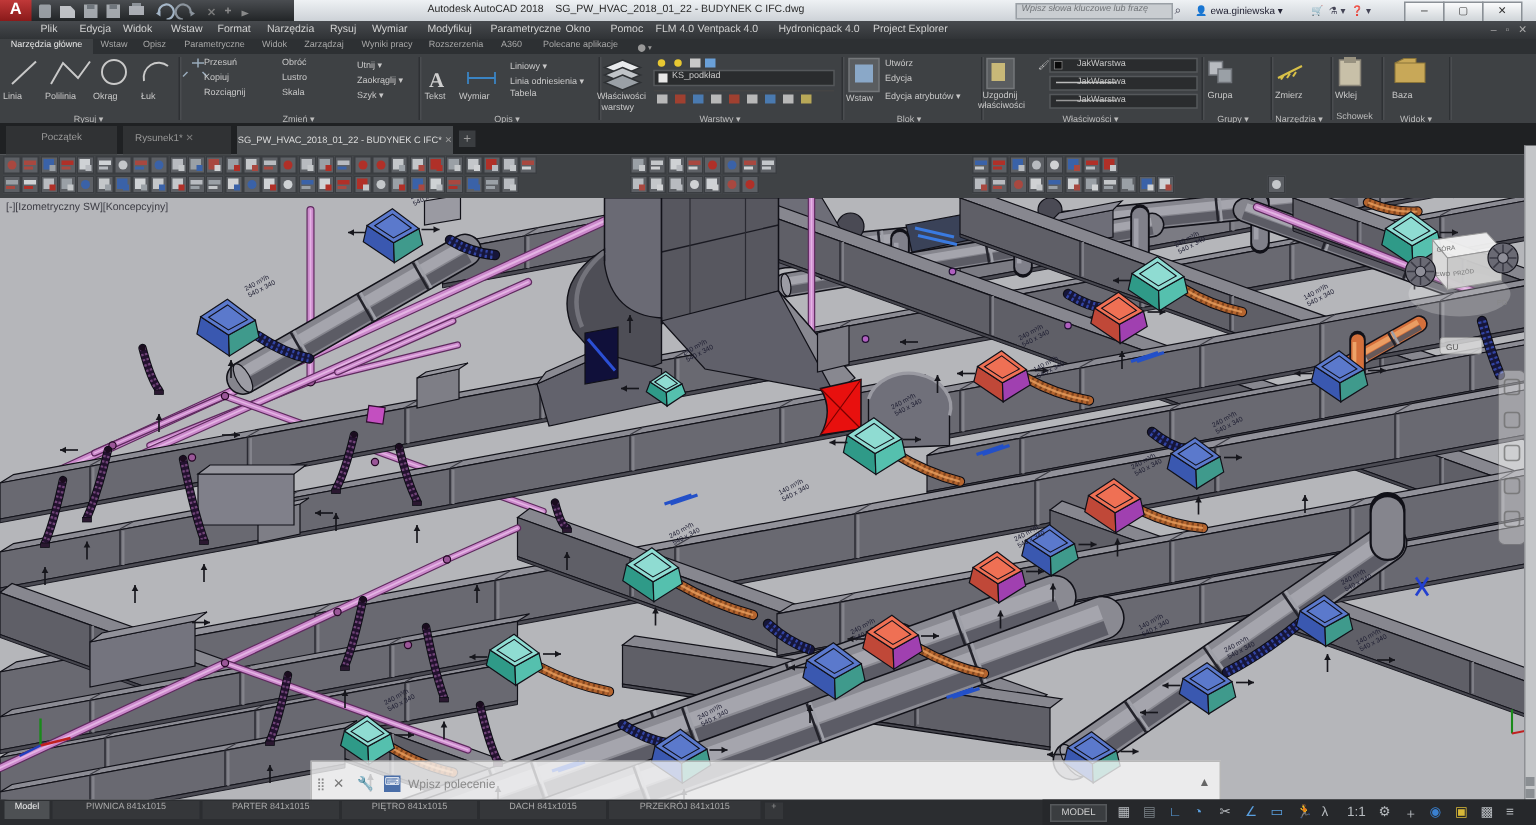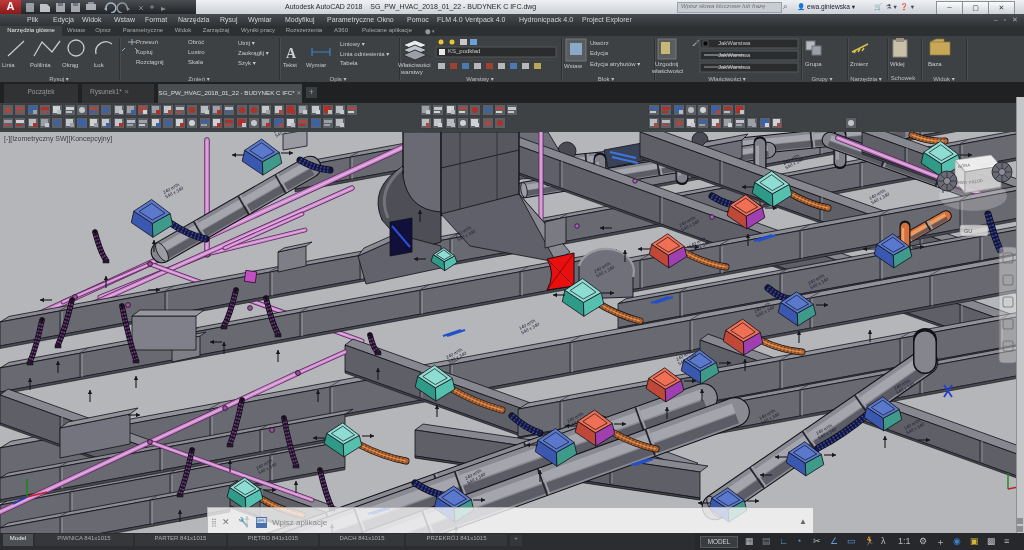--- a/index.html
+++ b/index.html
@@ -1529,21 +1529,21 @@
   </svg>
 <div style="position:absolute;left:4px;top:135px;color:#3c3c44;font-size:7px">[-][Izometryczny SW][Koncepcyjny]</div>
 <div style="position:absolute;left:1016px;top:97px;width:8px;height:438px;background:#c4c6c8;border-left:1px solid #8e9094"></div>
 <div style="position:absolute;left:1017px;top:518px;width:6px;height:6px;background:#8a8e92"></div>
 <div style="position:absolute;left:1017px;top:526px;width:6px;height:6px;background:#8a8e92"></div>
 <div style="position:absolute;left:207px;top:507px;width:605px;height:26px;background:rgba(250,250,250,0.78);border:1px solid rgba(150,150,150,0.6)">
 <span style="position:absolute;left:3px;top:10px;color:#888;font-size:8px">⣿</span>
 <span style="position:absolute;left:14px;top:9px;color:#777;font-size:9px">✕</span>
 <span style="position:absolute;left:30px;top:9px;color:#777;font-size:9px">🔧</span>
 <span style="position:absolute;left:48px;top:9px;width:11px;height:11px;background:#4a6ea8;color:#fff;font-size:7px;text-align:center">⌨</span>
-<span style="position:absolute;left:64px;top:10px;color:#8a8a8a;font-size:8px">Wpisz aplikacje</span>
+<span style="position:absolute;left:64px;top:10px;color:#8a8a8a;font-size:8px">Wpisz polecenie</span>
 <span style="position:absolute;right:6px;top:9px;color:#666;font-size:8px">▲</span>
   </div>
 <div style="position:absolute;left:0;top:533px;width:1024px;height:17px;background:#2b2d30"></div>
 <div style="position:absolute;left:0;top:533px;width:700px;height:14px;font-size:6px">
     <div style="position:absolute;left:3px;top:1px;width:30px;height:12px;background:#4d5053;color:#f0f0f0;text-align:center;padding-top:1px;box-sizing:border-box">Model</div>
     <div style="position:absolute;left:35px;top:1px;width:98px;height:12px;background:#35373a;color:#aaaaaa;text-align:center;padding-top:1px;box-sizing:border-box">PIWNICA 841x1015</div>
     <div style="position:absolute;left:135px;top:1px;width:91px;height:12px;background:#35373a;color:#aaaaaa;text-align:center;padding-top:1px;box-sizing:border-box">PARTER 841x1015</div>
     <div style="position:absolute;left:228px;top:1px;width:90px;height:12px;background:#35373a;color:#aaaaaa;text-align:center;padding-top:1px;box-sizing:border-box">PIĘTRO 841x1015</div>
     <div style="position:absolute;left:320px;top:1px;width:84px;height:12px;background:#35373a;color:#aaaaaa;text-align:center;padding-top:1px;box-sizing:border-box">DACH 841x1015</div>
     <div style="position:absolute;left:406px;top:1px;width:101px;height:12px;background:#35373a;color:#aaaaaa;text-align:center;padding-top:1px;box-sizing:border-box">PRZEKRÓJ 841x1015</div>

